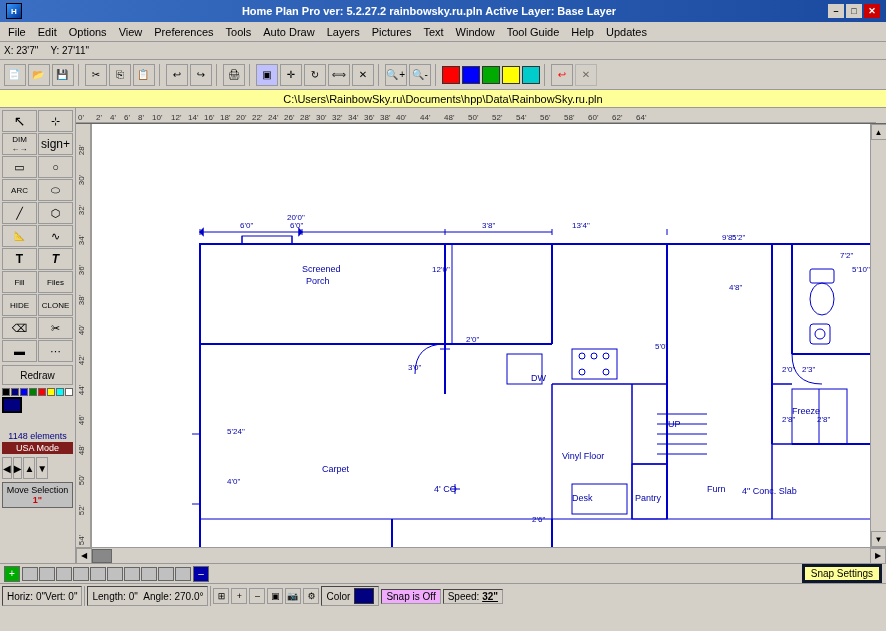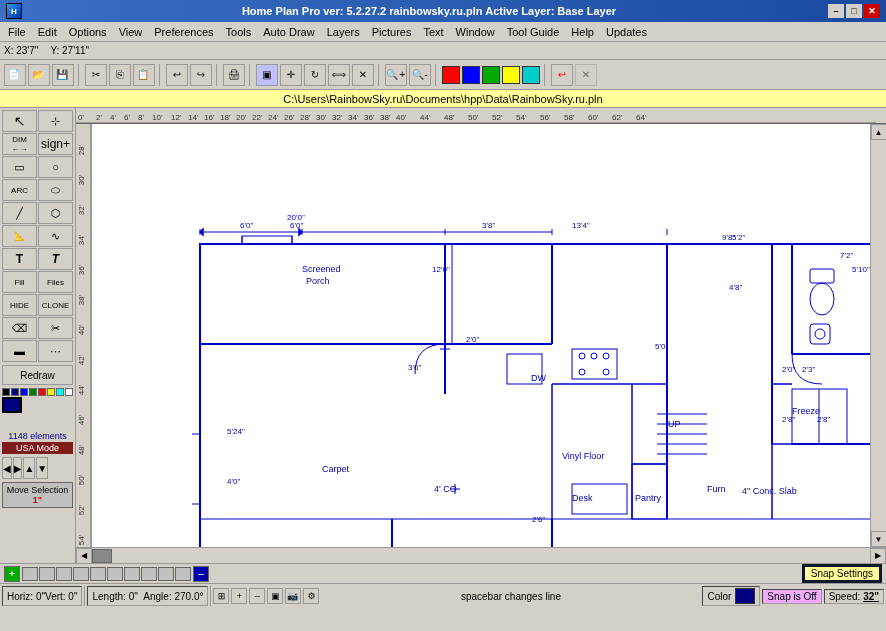--- a/index.html
+++ b/index.html
@@ -672,21 +672,20 @@
   </div>
   <div style="width:1px;height:20px;background:#999;"></div>
   <div style="display:flex;gap:2px;align-items:center;">
     <div style="width:16px;height:16px;background:#d4d0c8;border:1px solid #999;display:flex;align-items:center;justify-content:center;font-size:9px;cursor:pointer;">⊞</div>
     <div style="width:16px;height:16px;background:#d4d0c8;border:1px solid #999;display:flex;align-items:center;justify-content:center;font-size:9px;cursor:pointer;">+</div>
     <div style="width:16px;height:16px;background:#d4d0c8;border:1px solid #999;display:flex;align-items:center;justify-content:center;font-size:9px;cursor:pointer;">–</div>
     <div style="width:16px;height:16px;background:#d4d0c8;border:1px solid #999;display:flex;align-items:center;justify-content:center;font-size:9px;cursor:pointer;">▣</div>
     <div style="width:16px;height:16px;background:#d4d0c8;border:1px solid #999;display:flex;align-items:center;justify-content:center;font-size:9px;cursor:pointer;">📷</div>
     <div style="width:16px;height:16px;background:#d4d0c8;border:1px solid #999;display:flex;align-items:center;justify-content:center;font-size:9px;cursor:pointer;">⚙</div>
   </div>
-  <div style="flex:1;text-align:center;font-size:10px;">spacebar changes line</div>
   <div style="background:#d4d0c8;border:1px inset #999;padding:1px 4px;font-size:10px;display:flex;align-items:center;gap:4px;">
     <span>Color</span>
     <div style="width:20px;height:16px;background:#000080;border:1px solid #333;"></div>
   </div>
   <div style="background:#f0abfc;border:1px inset #999;padding:1px 4px;font-size:10px;">
     <span>Snap is Off</span>
   </div>
   <div style="background:#d4d0c8;border:1px inset #999;padding:1px 4px;font-size:10px;">
     <span>Speed:</span>
     <span style="font-weight:bold;text-decoration:underline;">32"</span>

